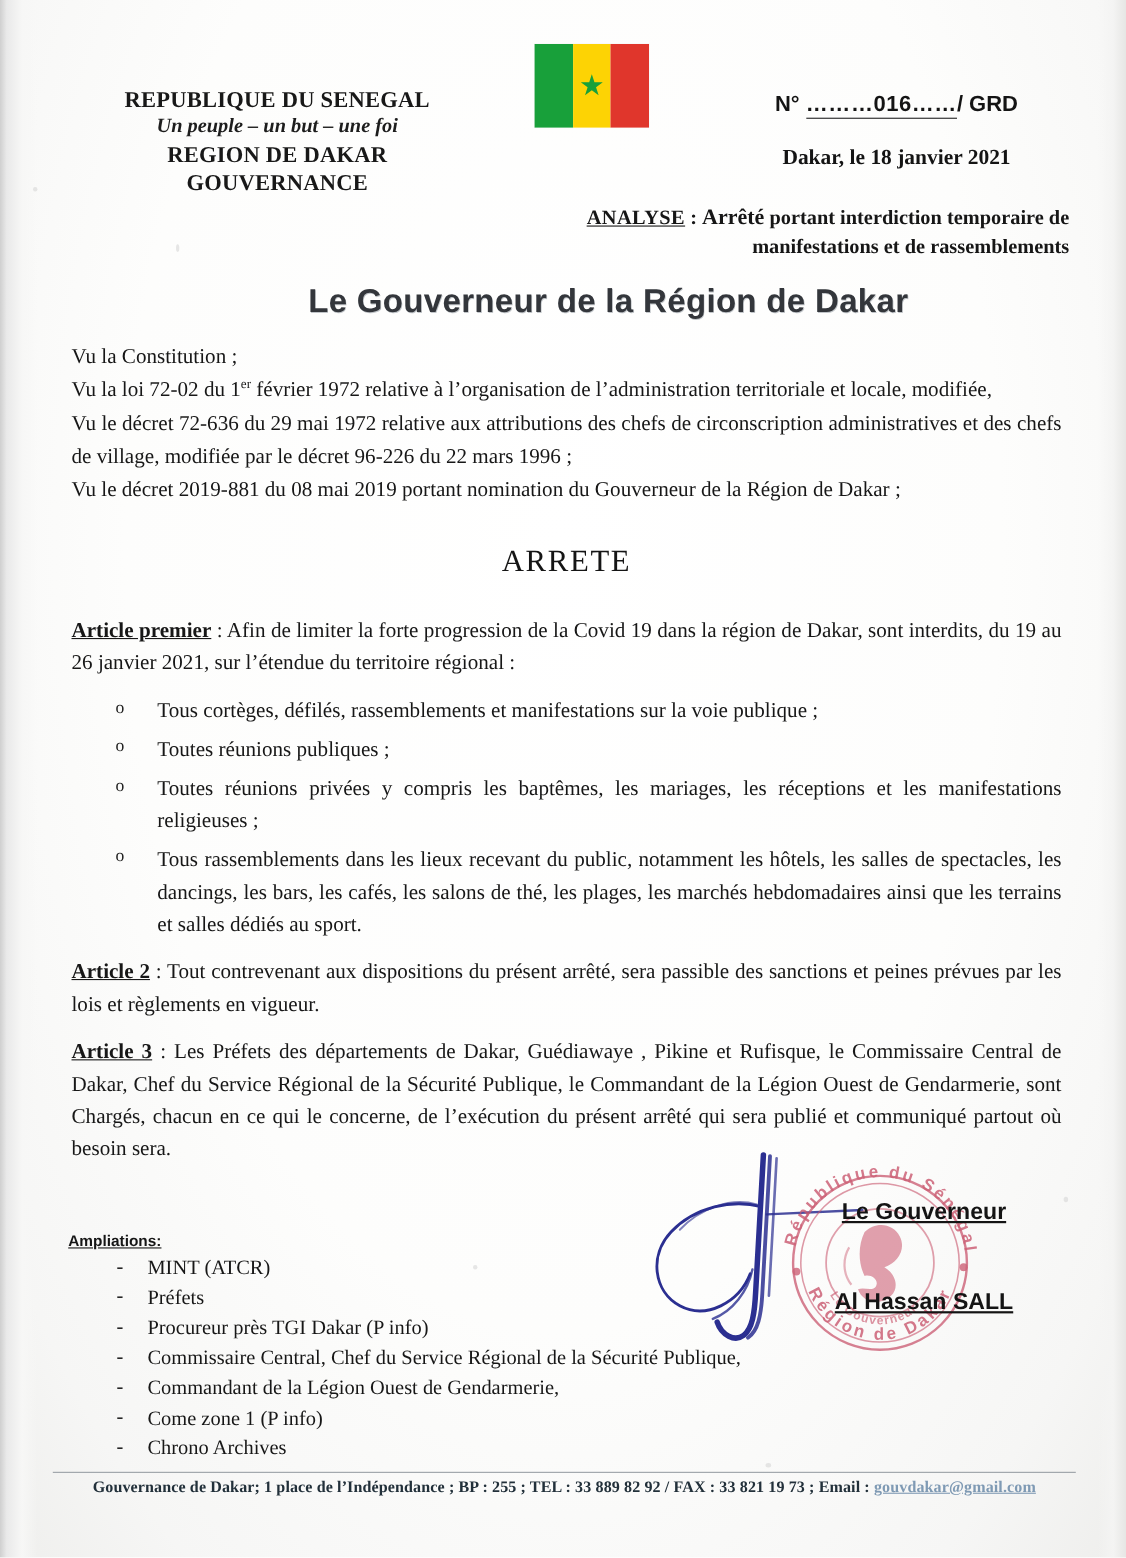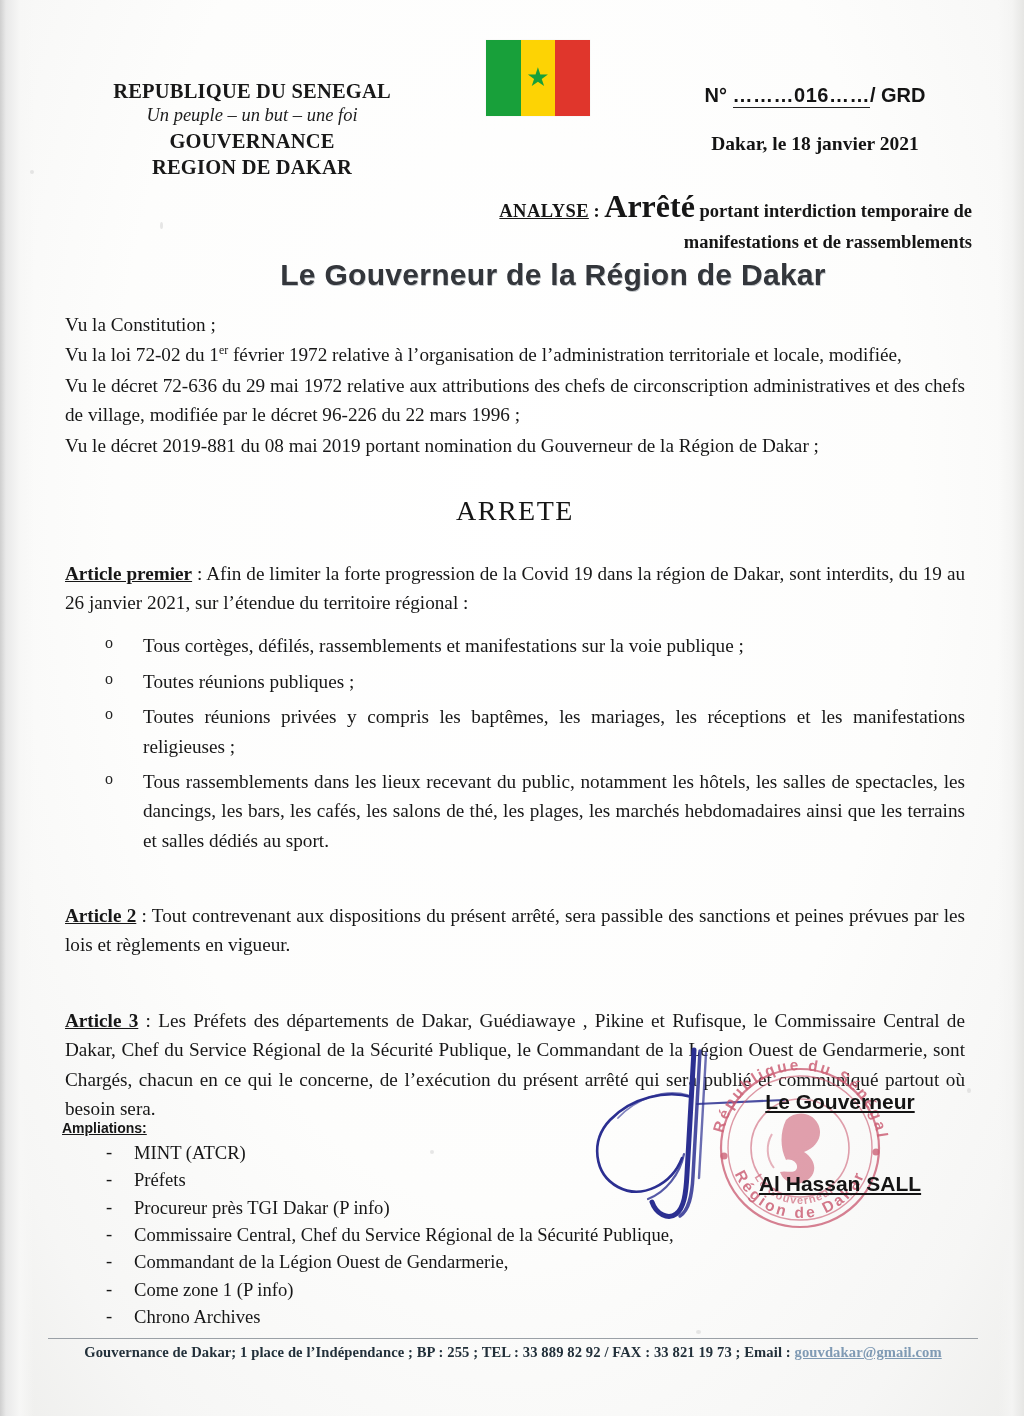--- a/index.html
+++ b/index.html
@@ -63,21 +63,21 @@
   .rep-line {
     font-family: "Liberation Serif", serif;
     font-weight: bold;
     font-size: 20.5px;
     letter-spacing: 0.2px;
     color: #181818;
   }
   .motto {
     font-family: "Liberation Serif", serif;
     font-style: italic;
-    font-weight: normal;
+    font-weight: bold;
     font-size: 18.5px;
     color: #1d1d1d;
   }
 
   
   .flag-wrap {
     position: absolute;
     left: 486px; top: -38px;
     width: 104px; height: 76px;
   }
@@ -125,21 +125,21 @@
     left: 420px; top: 184px;
     width: 552px;
     text-align: right;
     font-family: "Liberation Serif", serif;
     font-size: 18.5px;
     font-weight: bold;
     line-height: 1.42;
     color: #161616;
   }
   .analyse .lbl { text-decoration: underline; font-weight: bold; letter-spacing: 0.4px;}
-  .analyse .big { font-size: 32px; font-weight: bold; }
+  .analyse .big { font-size: 20px; font-weight: bold; }
   .analyse .rest { font-weight: bold; font-size: 18.5px; }
 
   
   .maintitle {
     position: absolute;
     left: 0; top: 258px; width: 1024px;
     text-align: center;
     font-family: "Liberation Sans", sans-serif;
     font-weight: bold;
     font-size: 30px;
@@ -172,21 +172,21 @@
   }
 
   .art {
     margin: 0 0 6px 0;
     text-align: justify;
   }
   .art-lbl {
     font-weight: bold;
     text-decoration: underline;
   }
-  .art.sp { margin-top: 46px; }
+  .art.sp { margin-top: 14px; }
 
   ul.bullets {
     list-style: none;
     margin: 14px 0 0 0;
     padding: 0 0 0 40px;
   }
   ul.bullets li {
     position: relative;
     padding-left: 38px;
     margin-bottom: 6px;
@@ -302,22 +302,22 @@
 
 <div id="page"></div>
 
 <div class="content">
 
   <div class="hdr">
 
     <div class="hdr-left">
       <div class="rep-line">REPUBLIQUE DU SENEGAL</div>
       <div class="motto">Un peuple – un but – une foi</div>
+      <div class="rep-line">REGION DE DAKAR</div>
       <div class="rep-line">GOUVERNANCE</div>
-      <div class="rep-line">REGION DE DAKAR</div>
     </div>
 
     <div class="flag-wrap">
       <div class="flag">
         <div class="band green"></div>
         <div class="band yellow">
           <span class="star">★</span>
         </div>
         <div class="band red"></div>
       </div>

